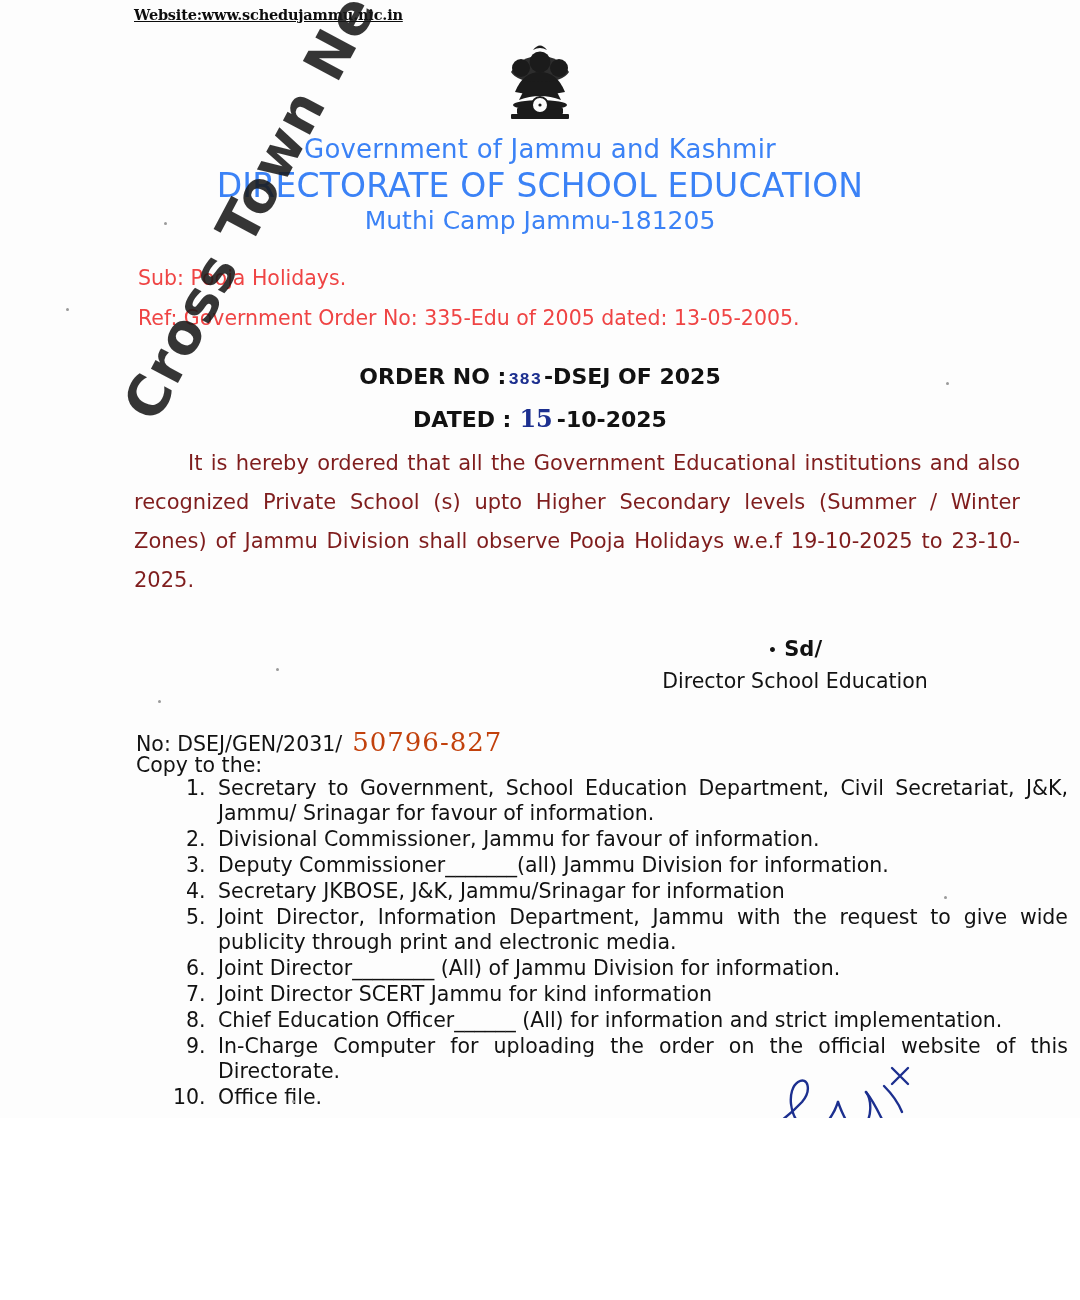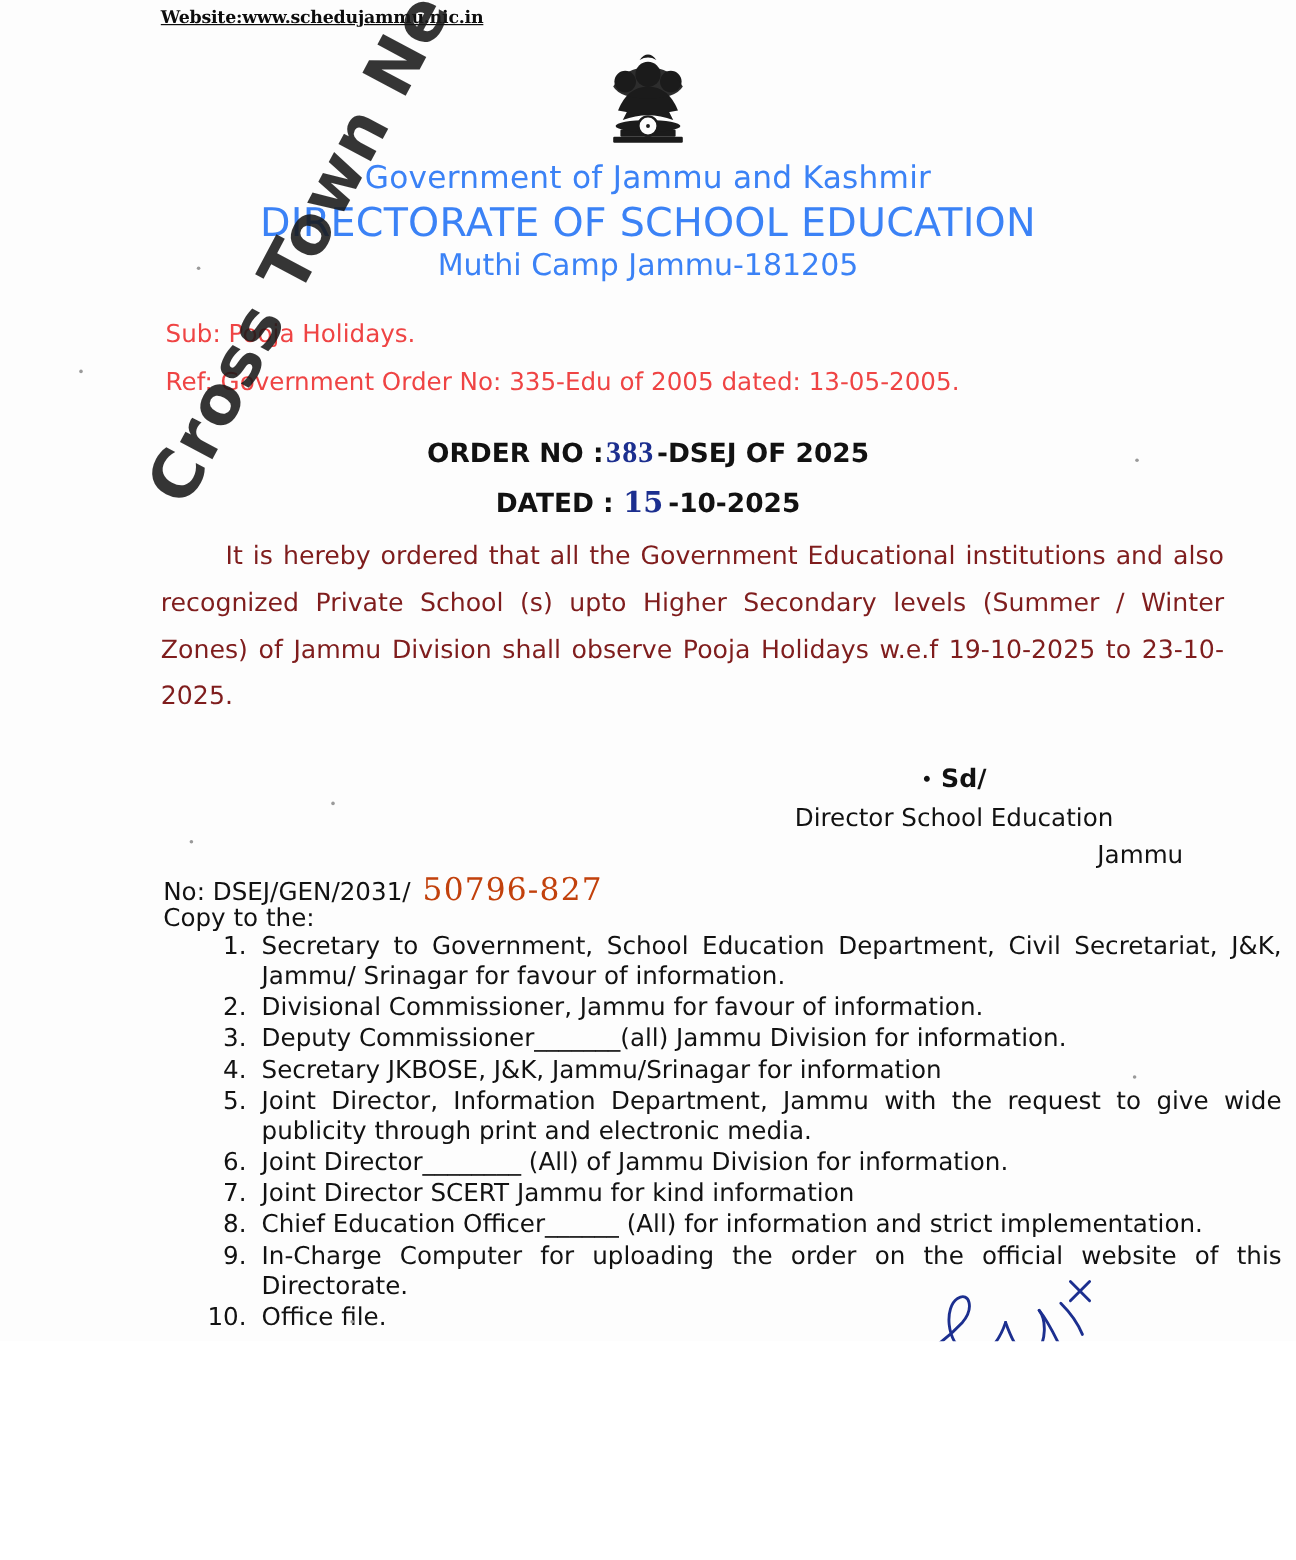--- a/index.html
+++ b/index.html
@@ -73,23 +73,23 @@
   .orderno {
     position: absolute;
     top: 364px;
     left: 0;
     width: 1080px;
     text-align: center;
     font-size: 22px;
     font-weight: bold;
   }
   .orderno .handno {
-    font-family: Liberation Serif, serif;
+    font-family: Liberation Mono, monospace;
     color: #1c2f8f;
-    font-size: 25px;
+    font-size: 17px;
     font-weight: bold;
     padding: 0 2px;
     letter-spacing: 1px;
   }
   .orderdate {
     position: absolute;
     top: 404px;
     left: 0;
     width: 1080px;
     text-align: center;
@@ -270,21 +270,20 @@
 
   <div class="orderdate">
     <span>DATED :</span><span class="handday">15</span><span>-10-2025</span>
   </div>
 
   <div class="body-para">It is hereby ordered that all the Government Educational institutions and also recognized Private School (s) upto Higher Secondary levels (Summer / Winter Zones) of Jammu Division shall observe Pooja Holidays w.e.f 19-10-2025 to 23-10-2025.</div>
 
   <div class="sign-block">
     <div class="sd"><span class="dot">•</span> <span>Sd/</span></div>
     <div>Director School Education</div>
-    <div class="jmu">Jammu</div>
   </div>
 
   <div class="fileno">
     <span>No: DSEJ/GEN/2031/</span><span class="handnum">50796-827</span>
   </div>
 
 
   <div class="copyto">Copy to the:</div>
 
   <ol class="copy-list">

